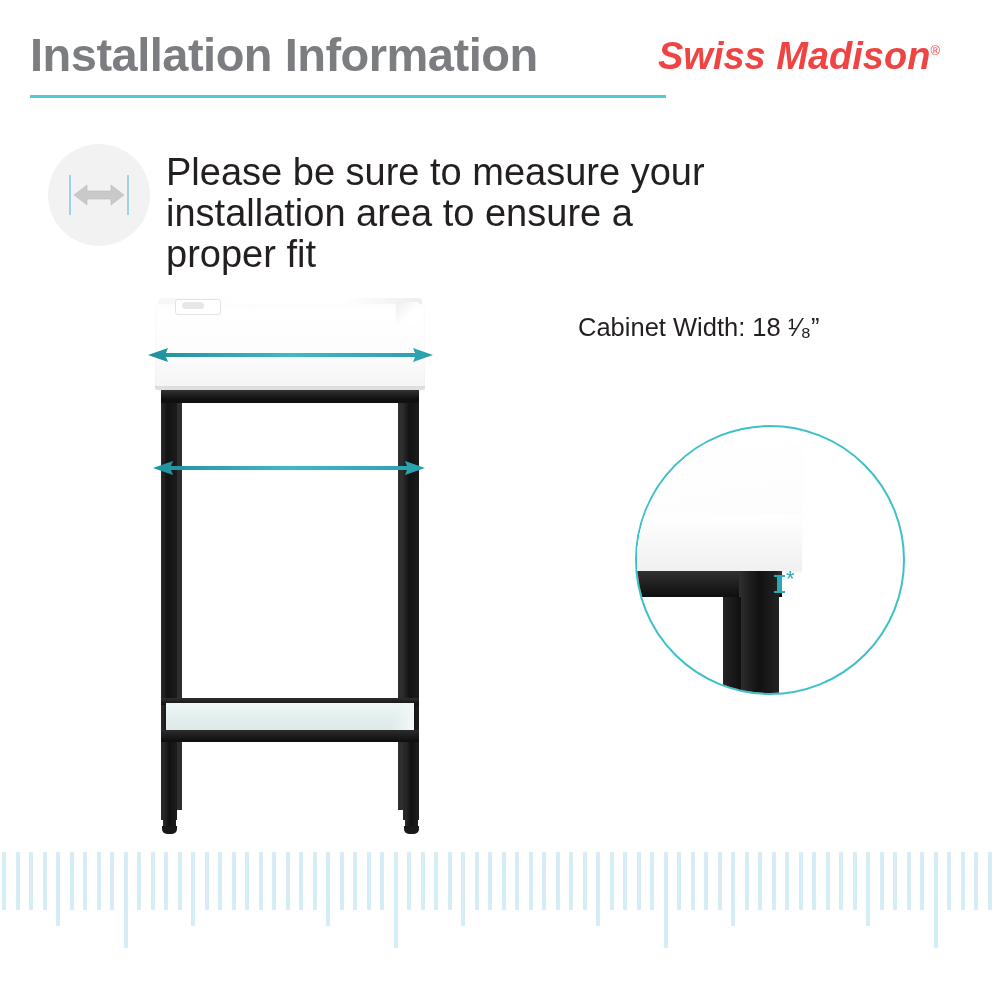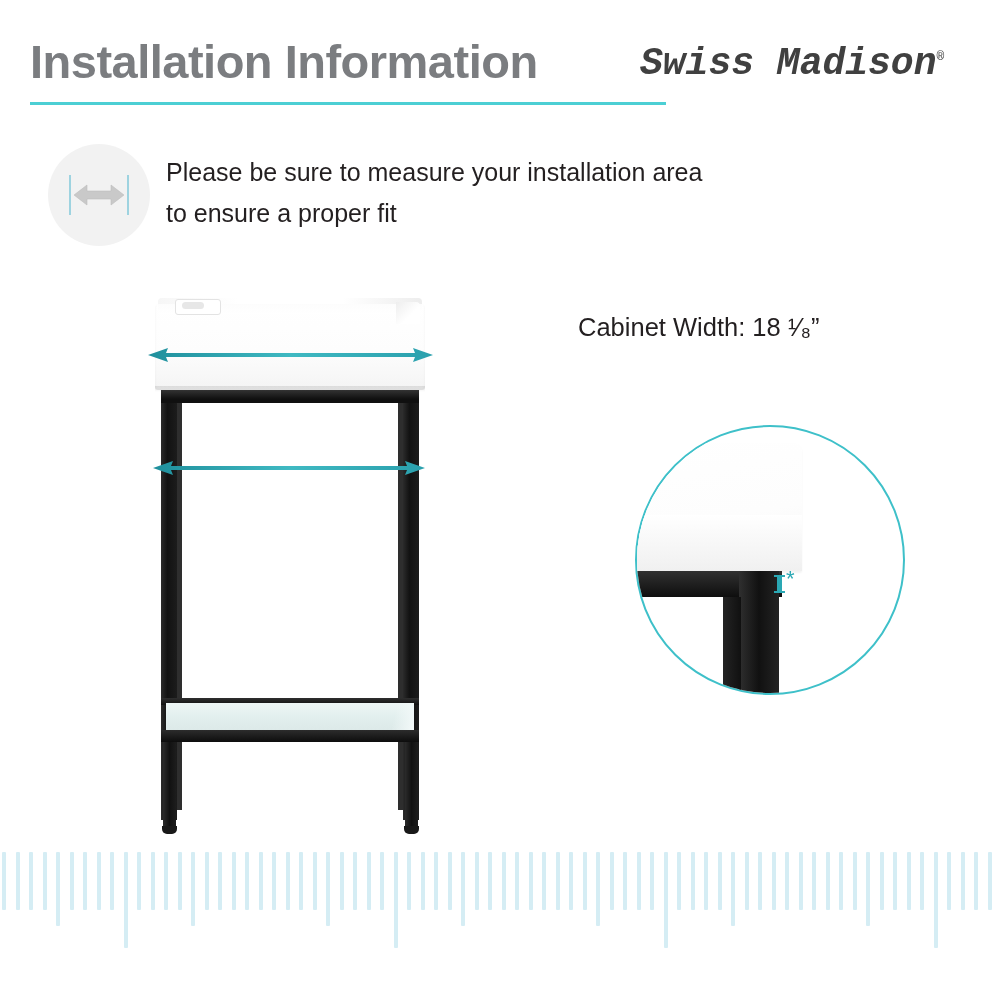--- a/index.html
+++ b/index.html
@@ -18,21 +18,21 @@
 
   .page {
     position: absolute;
     inset: 0;
     background: #ffffff;
   }
 
   
   .header {
     position: absolute;
-    left: 0; top: 16px;
+    left: 0; top: 9px;
     width: 964px;
     height: 110px;
   }
   .page-title {
     position: absolute;
     left: 30px;
     top: 22px;
     font-size: 47px;
     font-weight: bold;
     color: #7b7d80;
@@ -56,25 +56,25 @@
     top: 26px;
     width: 300px;
     height: 62px;
   }
   .logo-word {
     position: absolute;
     left: 0;
     top: 0;
     width: 300px;
     text-align: right;
-    font-family: Liberation Mono, monospace;
+    font-family: Liberation Sans, sans-serif;
     font-style: italic;
     font-weight: bold;
     font-size: 38px;
-    color: #404040;
+    color: #ef4444;
     letter-spacing: 0px;
     white-space: nowrap;
   }
   .logo-reg {
     font-size: 13px;
     vertical-align: super;
     font-style: normal;
     font-weight: normal;
   }
   .logo-tag {
@@ -125,21 +125,21 @@
     left: 26px;
     top: 38px;
     width: 50px;
     height: 26px;
   }
   .notice-text {
     position: absolute;
     left: 118px;
     top: 10px;
     width: 545px;
-    font-size: 25px;
+    font-size: 38px;
     line-height: 41px;
     color: #231f20;
     font-family: "Liberation Sans", sans-serif;
   }
 
   
   .vanity {
     position: absolute;
     left: 120px;
     top: 290px;

